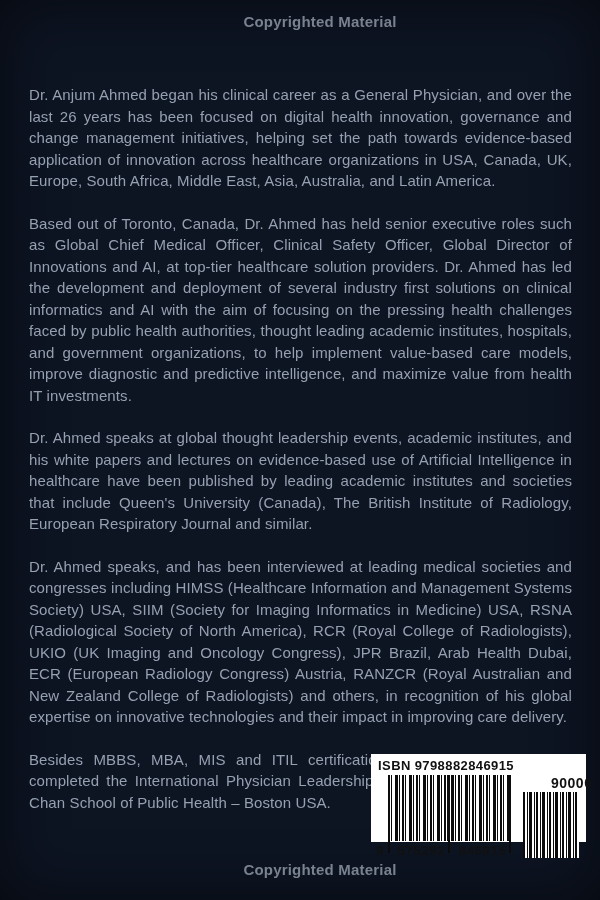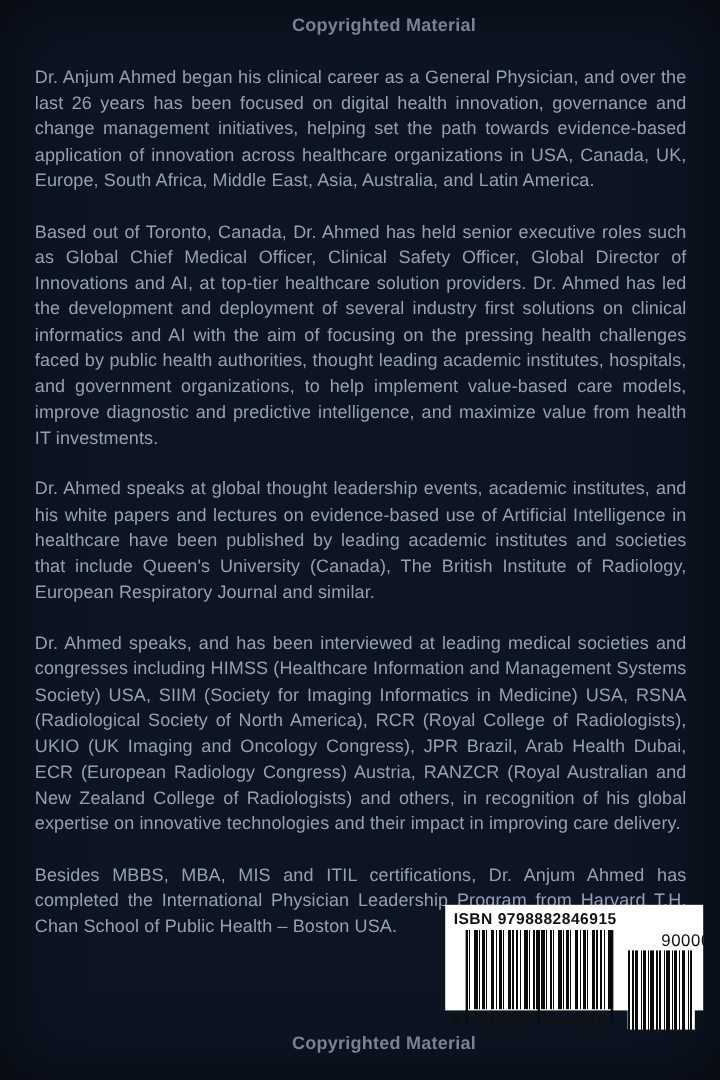--- a/index.html
+++ b/index.html
@@ -22,21 +22,21 @@
     font-size: 15px;
     font-weight: 700;
     letter-spacing: 0.2px;
     margin-left: 20px;
   }
   .watermark.top { top: 13px; }
   .watermark.bottom { top: 861px; }
 
   .bio {
     position: absolute;
-    top: 54px;
+    top: 84px;
     left: 29px;
     right: 28px;
     color: #95a0b1;
     font-size: 15px;
     line-height: 21.5px;
     letter-spacing: 0.1px;
     text-align: justify;
   }
   .bio p { margin: 0 0 21px 0; }
 
@@ -87,21 +87,21 @@
     font-weight: 700;
     margin-top: 2px;
     white-space: nowrap;
     word-spacing: 9px;
     letter-spacing: 0.5px;
     background: transparent;
   }
   .addon-code { margin-left: 12px; width: 56px; }
   .price-code {
     font-size: 14px;
-    font-weight: 400;
+    font-weight: 700;
     text-align: left;
     letter-spacing: 0.5px;
     margin-bottom: 1px;
     margin-left: 28px;
   }
   .addon-code .bars {
     height: 66px;
     background: repeating-linear-gradient(90deg,
       #0b0b0b 0 2px, #fff 2px 4px,
       #0b0b0b 4px 5px, #fff 5px 6px,

